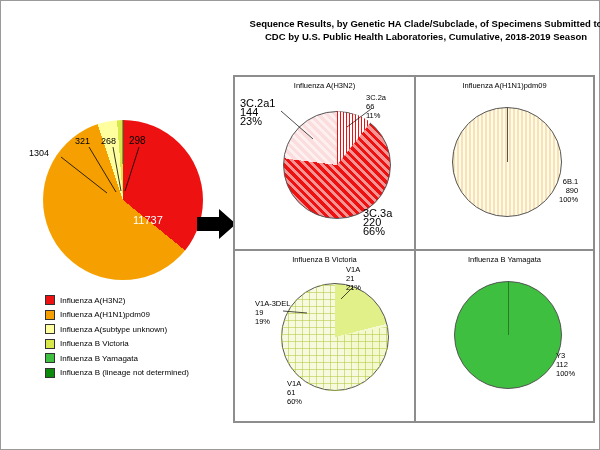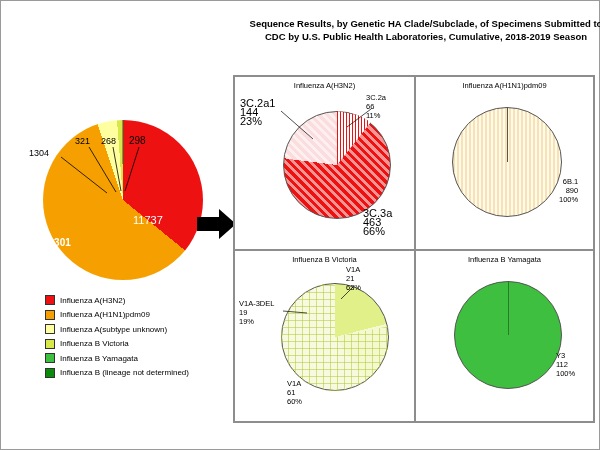--- a/index.html
+++ b/index.html
@@ -78,21 +78,21 @@
         <line x1="92" y1="32" x2="100" y2="76" stroke="#000" stroke-width="0.8"></line>
         <line x1="118" y1="32" x2="104" y2="76" stroke="#000" stroke-width="0.8"></line>
       </svg>
 
       <div class="lbl" style="left:8px;top:33px;">1304</div>
       <div class="lbl" style="left:54px;top:21px;">321</div>
       <div class="lbl" style="left:80px;top:21px;">268</div>
       <div class="lbl" style="left:108px;top:20px;font-size:10px;">298</div>
 
       <div class="lbl w" style="left:112px;top:100px;font-size:11px;">11737</div>
-      <div class="lbl w" style="left:22px;top:122px;font-size:10px;font-weight:bold;">19301</div>
+      <div class="lbl w" style="left:4px;top:122px;font-size:10px;font-weight:bold;">19301</div>
     </div>
 
     <div id="legend">
       <div class="lg-row">
         <span class="sw" style="background:#ee1111"></span>
         <span class="lg-txt">Influenza A(H3N2)</span>
       </div>
       <div class="lg-row">
         <span class="sw" style="background:#f5a000"></span>
         <span class="lg-txt">Influenza A(H1N1)pdm09</span>
@@ -151,21 +151,21 @@
       </div>
 
       <div class="lbl" style="left:131px;top:16px;font-size:7.5px;line-height:9px;">
         <span>3C.2a</span><br>
         <span>66</span><br>
         <span>11%</span>
       </div>
 
       <div class="lbl" style="left:128px;top:132px;font-size:11px;line-height:9px;">
         <span>3C.3a</span><br>
-        <span>463</span><br>
+        <span>220</span><br>
         <span>66%</span>
       </div>
     </div>
 
     <div class="cell" style="left:181px;top:0;width:179px;height:174px;">
       <div class="cell-title">Influenza A(H1N1)pdm09</div>
 
       <div class="pie" style="left:36px;top:30px;width:110px;height:110px;
                   background:repeating-linear-gradient(90deg,#f7e2b0 0 2px,#fffaf0 2px 4px);"></div>
       <div style="position:absolute;left:91px;top:30px;width:1px;height:55px;background:#555;"></div>
@@ -191,24 +191,24 @@
                   clip-path:polygon(50% 50%, 50% 0%, 0% 0%, 0% 100%, 100% 100%, 100% 40%);"></div>
 
       <svg width="181" height="172" style="position:absolute;left:0;top:0;">
         <line x1="48" y1="60" x2="72" y2="62" stroke="#000" stroke-width="0.7"></line>
         <line x1="118" y1="36" x2="106" y2="48" stroke="#000" stroke-width="0.7"></line>
       </svg>
 
       <div class="lbl" style="left:111px;top:14px;font-size:7.5px;line-height:9px;">
         <span>V1A</span><br>
         <span>21</span><br>
-        <span>63%</span>
-      </div>
-
-      <div class="lbl" style="left:4px;top:48px;font-size:7.5px;line-height:9px;">
+        <span>21%</span>
+      </div>
+
+      <div class="lbl" style="left:20px;top:48px;font-size:7.5px;line-height:9px;">
         <span>V1A-3DEL</span><br>
         <span>19</span><br>
         <span>19%</span>
       </div>
 
       <div class="lbl" style="left:52px;top:128px;font-size:7.5px;line-height:9px;">
         <span>V1A</span><br>
         <span>61</span><br>
         <span>60%</span>
       </div>

